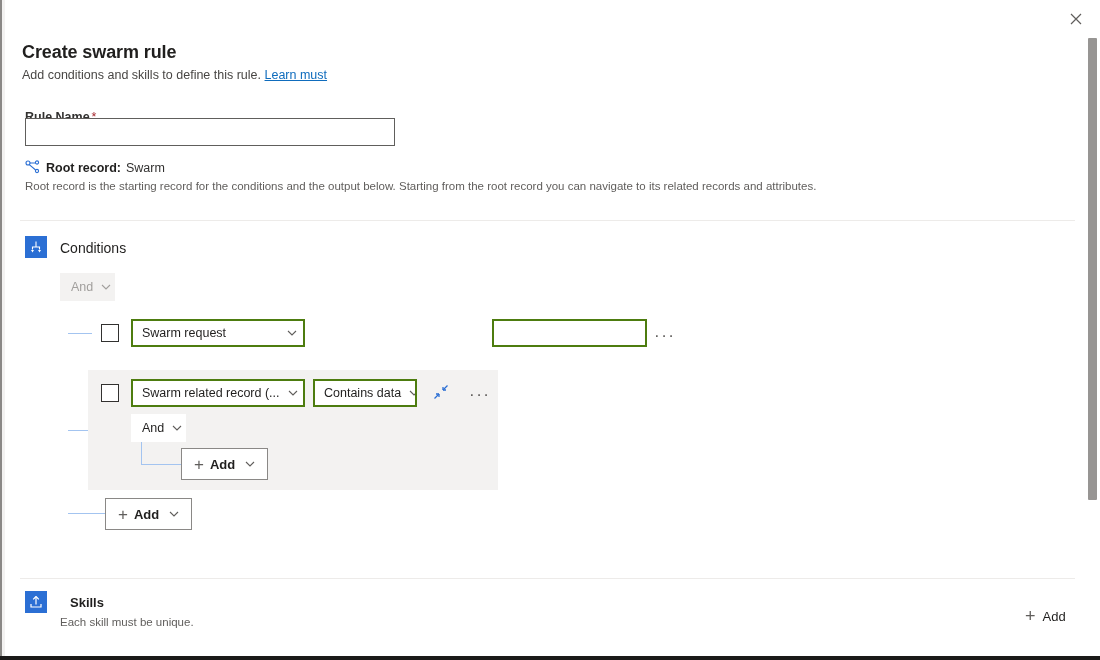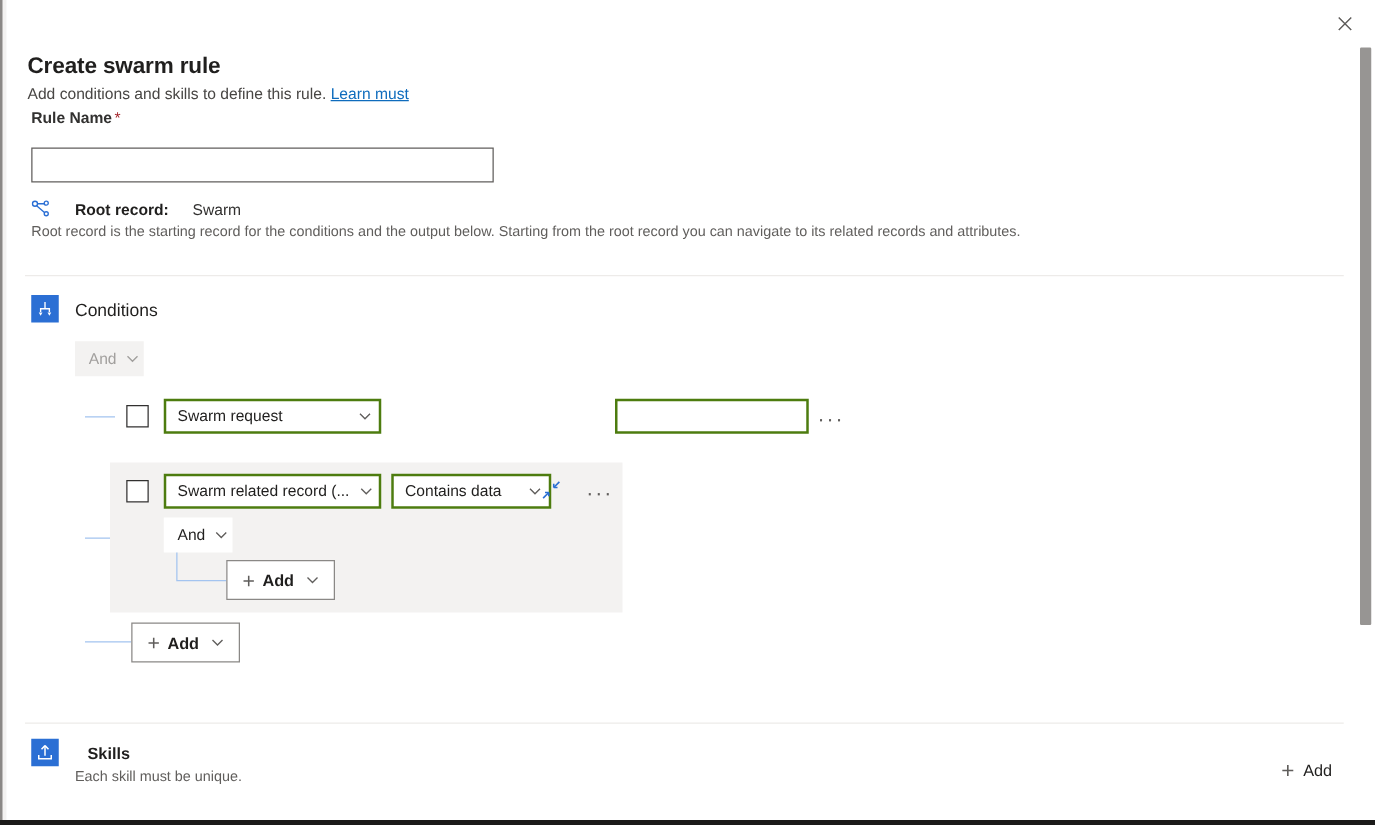--- a/index.html
+++ b/index.html
@@ -104,21 +104,21 @@
   }
   .header .sub a {
     color: #0f6cbd;
     text-decoration: underline;
   }
 
   
   .field-label {
     position: absolute;
     left: 20px;
-    top: 87px;
+    top: 110px;
     font-size: 12.5px;
     color: #323130;
     font-weight: 600;
   }
   .req-star {
     color: #a4262c;
     font-weight: 400;
     margin-left: 2px;
   }
   .rule-input {
@@ -137,21 +137,21 @@
     outline: none;
   }
 
   
   .root-record {
     position: absolute;
     left: 20px;
     top: 160px;
     display: flex;
     align-items: center;
-    gap: 19px;
+    gap: 5px;
     font-size: 12.5px;
   }
   .root-record .rr-label { font-weight: bold; color: #201f1e; }
   .root-record .rr-value { color: #323130; }
   .root-desc {
     position: absolute;
     left: 20px;
     top: 180px;
     font-size: 11.5px;
     color: #605e5c;
@@ -385,21 +385,21 @@
 
   <div class="cbx" style="position:absolute; left:96px; top:384px;"></div>
 
   <div class="dd" style="position:absolute; left:126px; top:379px; width:174px;">
     <span>Swarm related record (...</span>
     <svg class="chev" width="10" height="7" viewBox="0 0 10 7">
       <path d="M1 1 L5 5 L9 1" stroke="#605e5c" stroke-width="1.1" fill="none"></path>
     </svg>
   </div>
 
-  <div class="dd" style="position:absolute; left:308px; top:379px; width:128px;">
+  <div class="dd" style="position:absolute; left:308px; top:379px; width:104px;">
     <span>Contains data</span>
     <svg class="chev" width="10" height="7" viewBox="0 0 10 7">
       <path d="M1 1 L5 5 L9 1" stroke="#605e5c" stroke-width="1.1" fill="none"></path>
     </svg>
   </div>
 
   <div class="collapse-icon" style="left:428px; top:384px;">
     <svg width="16" height="16" viewBox="0 0 16 16">
       <path d="M1.5 14.5 L6 10" stroke="#2b6fd4" stroke-width="1.3" fill="none"></path>
       <path d="M6 10 L6 13 M6 10 L3 10" stroke="#2b6fd4" stroke-width="1.3" fill="none"></path>

